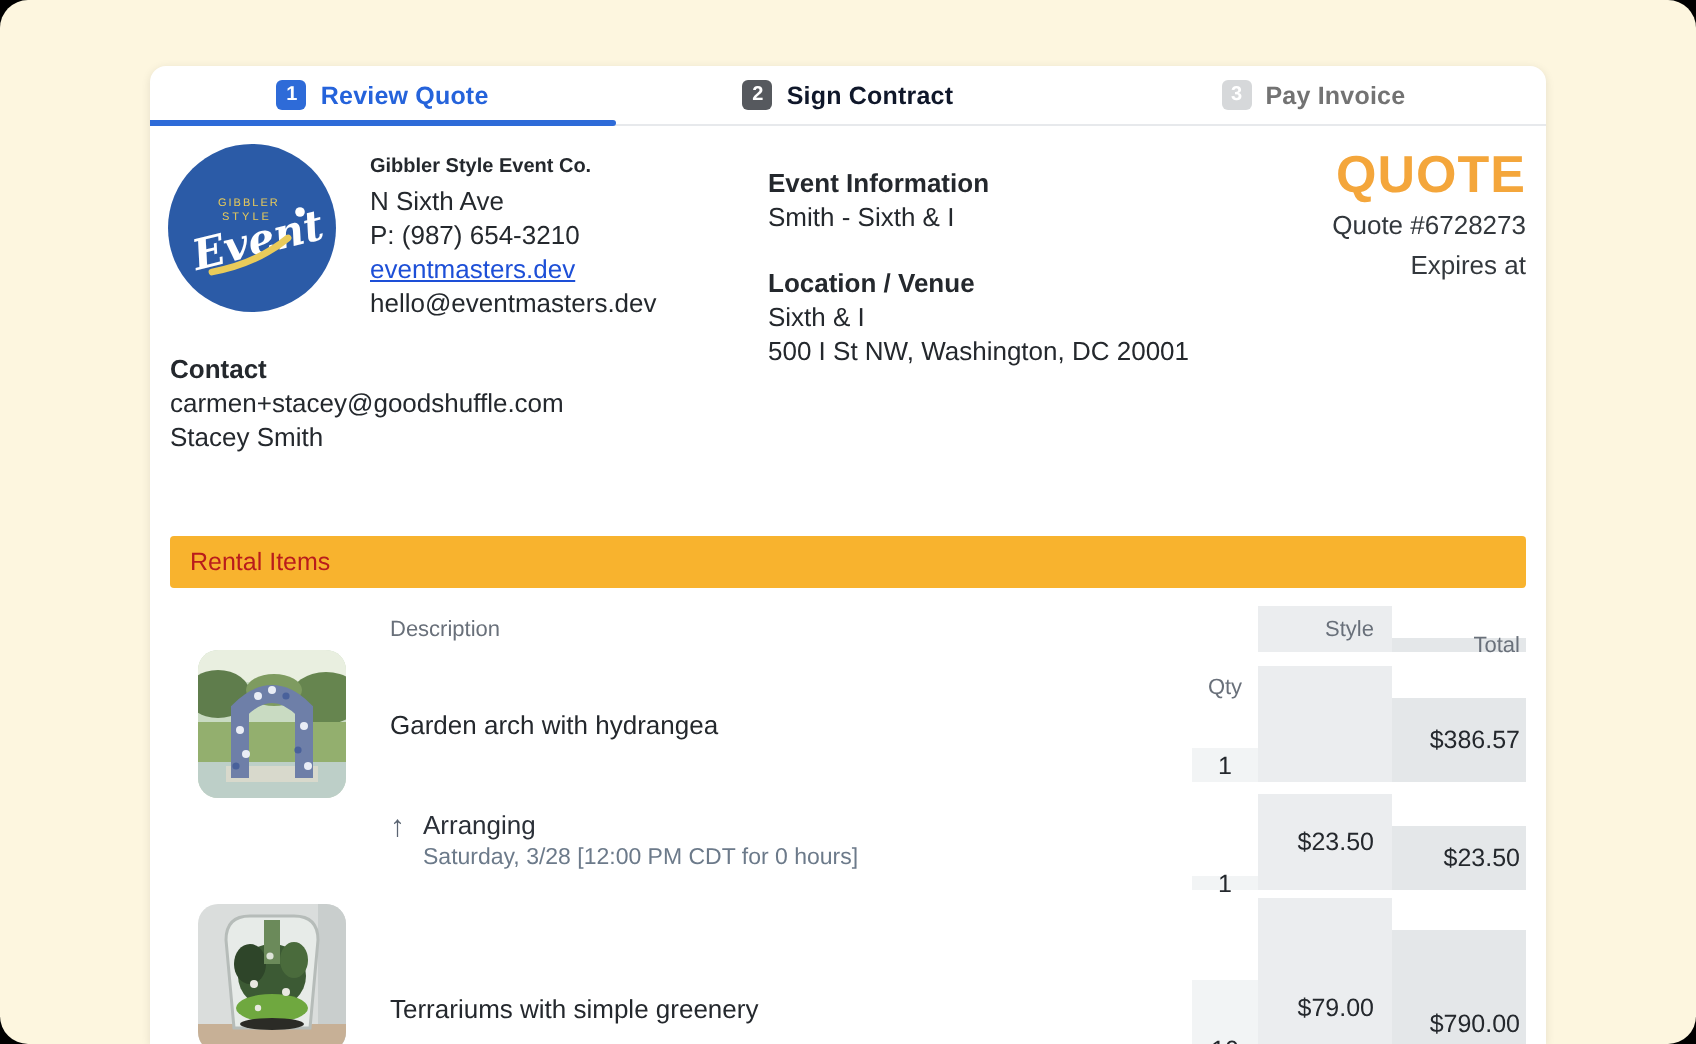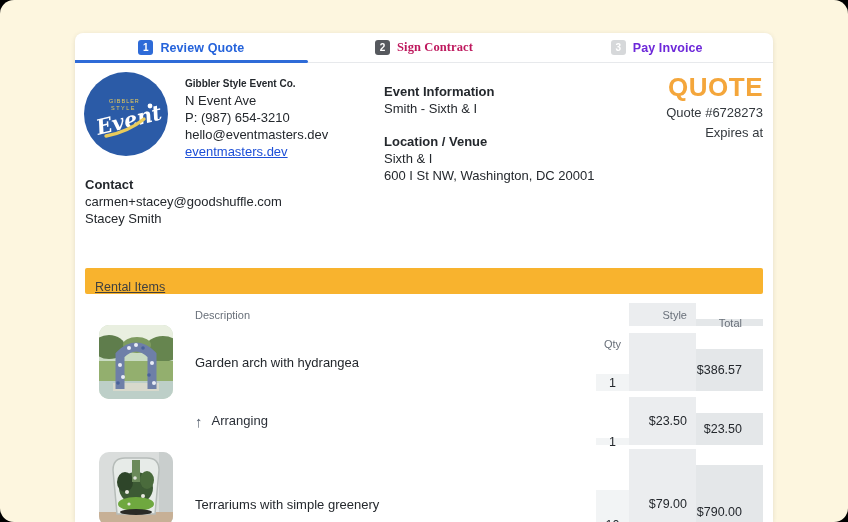--- a/index.html
+++ b/index.html
@@ -25,50 +25,50 @@
     font-size: 10px; font-weight: bold; display: flex; align-items: center; justify-content: center;
   }
   .tab .tab-label { font-size: 12.5px; font-weight: 600; letter-spacing: .1px; }
   .tab.active::after {
     content: ""; position: absolute; left: 0; right: 0; bottom: -1px; height: 3px;
     background: #2E6BD8; border-radius: 0 2px 2px 0;
   }
   .tab.active .badge { background: #2E6BD8; }
   .tab.active .tab-label { color: #2563DB; }
   .tab.next .badge { background: #56595E; }
-  .tab.next .tab-label { color: #be185d; font-family: Liberation Serif, serif; }
+  .tab.next .tab-label { color: #0f172a; }
   .tab.disabled .badge { background: #D6D8DA; }
-  .tab.disabled .tab-label { color: #6d28d9; }
+  .tab.disabled .tab-label { color: #737373; }
   
   .hdr { position: absolute; left: 0; top: 31px; right: 0; }
   .logo { position: absolute; left: 9px; top: 8px; width: 84px; height: 84px; }
   .company { position: absolute; left: 110px; top: 11px; font-size: 13px; color: #24282D; line-height: 17px; }
   .company .co-name { font-weight: bold; font-size: 10px; }
   .link { color: #1D4FD7; text-decoration: underline; }
   .contact { position: absolute; left: 10px; top: 112px; font-size: 13px; color: #24282D; line-height: 17px; }
   .bold-lab { font-weight: bold; }
   .event-col { position: absolute; left: 309px; top: 19px; font-size: 13px; color: #24282D; line-height: 17px; }
   .event-gap { height: 16px; }
   .quote-col { position: absolute; right: 10px; top: 10px; text-align: right; }
   .quote-title { font-size: 26px; font-weight: 800; color: #F4A63B; letter-spacing: .5px; line-height: 27px; }
   .quote-sub { font-size: 13px; color: #33383D; line-height: 17px; margin-top: 3px; }
   
   .section-bar {
     position: absolute; left: 10px; right: 10px; top: 235px; height: 26px;
-    background: #F8B32E; border-radius: 2px; display: flex; align-items: flex-end;
-    padding-left: 10px; color: #404040; font-size: 12.5px; font-weight: 500; text-decoration: underline;
+    background: #F8B32E; border-radius: 2px; display: flex; align-items: center;
+    padding-left: 10px; color: #b91c1c; font-size: 12.5px; font-weight: 500;
   }
   .table { position: absolute; left: 10px; right: 10px; top: 270px; }
   .trow { display: flex; margin-bottom: 6px; }
   .c-img { width: 110px; padding-left: 14px; display: flex; align-items: center; }
   .c-desc { flex: 1; display: flex; align-items: center; font-size: 13px; color: #24282D; }
   .c-qty, .c-unit, .c-total { display: flex; align-items: center; font-size: 12.5px; color: #24282D; }
   .c-qty { width: 33px; background: #F2F4F5; justify-content: center; margin-top: 41px; }
   .c-unit { width: 67px; background: #EBEDEF; justify-content: flex-end; padding-right: 9px; }
-  .c-total { width: 67px; background: #E4E7E9; justify-content: flex-end; padding-right: 21px; margin-top: 16px; }
+  .c-total { width: 67px; background: #E4E7E9; justify-content: flex-end; padding-right: 3px; margin-top: 16px; }
   .thead { height: 23px; margin-bottom: 7px; }
   .thead .c-desc, .thead .c-qty, .thead .c-unit, .thead .c-total { font-size: 11px; color: #69707A; }
   .row-item1 { height: 58px; }
   .row-sub { height: 48px; margin-bottom: 4px; }
   .row-item2 { height: 110px; }
   .photo { width: 74px; height: 74px; border-radius: 10px; overflow: hidden; flex-shrink: 0; }
   .subline { display: flex; align-items: flex-start; gap: 9px; }
   .arrow-up { color: #5A6472; font-size: 15px; line-height: 16px; margin-top: 1px; }
   .sub-title { font-size: 13px; color: #2B3publicF38; color: #2B3038; line-height: 16px; }
   .sub-meta { font-size: 11.5px; color: #6C7A8A; line-height: 15px; margin-top: 1px; }
@@ -99,39 +99,39 @@
         <circle cx="42" cy="42" r="42" fill="#2B5BA7"></circle>
         <text x="25" y="31" font-size="5.5" letter-spacing="1" fill="#E9CB5A" font-family="Liberation Sans, sans-serif">GIBBLER</text>
         <text x="27" y="38" font-size="5.5" letter-spacing="1.5" fill="#E9CB5A" font-family="Liberation Sans, sans-serif">STYLE</text>
         <text x="12" y="56" font-size="21" font-style="italic" font-weight="bold" fill="#FFFFFF" font-family="DejaVu Serif, serif" transform="rotate(-14 42 50)">Event Co.</text>
         <path d="M22,64 Q44,60 60,47" stroke="#E9CB5A" stroke-width="3.4" fill="none" stroke-linecap="round"></path>
         <circle cx="66" cy="34" r="2.4" fill="#FFFFFF"></circle>
       </svg>
 
       <div class="company">
         <div class="co-name">Gibbler Style Event Co.</div>
-        <div>N Event Ave</div>
+        <div>N Sixth Ave</div>
         <div>P: (987) 654-3210</div>
+        <div><a class="link">eventmasters.dev</a></div>
         <div>hello@eventmasters.dev</div>
-        <div><a class="link">eventmasters.dev</a></div>
       </div>
 
       <div class="contact">
         <div class="bold-lab">Contact</div>
         <div>carmen+stacey@goodshuffle.com</div>
         <div>Stacey Smith</div>
       </div>
 
       <div class="event-col">
         <div class="bold-lab">Event Information</div>
         <div>Smith - Sixth &amp; I</div>
         <div class="event-gap"></div>
         <div class="bold-lab">Location / Venue</div>
         <div>Sixth &amp; I</div>
-        <div>600 I St NW, Washington, DC 20001</div>
+        <div>500 I St NW, Washington, DC 20001</div>
       </div>
 
       <div class="quote-col">
         <div class="quote-title">QUOTE</div>
         <div class="quote-sub">Quote #6728273</div>
         <div class="quote-sub">Expires at</div>
       </div>
     </div>
 
     <div class="section-bar">
@@ -176,20 +176,21 @@
         <div class="c-total">$386.57</div>
       </div>
 
       <div class="trow row-sub">
         <div class="c-img"></div>
         <div class="c-desc">
           <div class="subline">
             <span class="arrow-up">↑</span>
             <span>
               <div class="sub-title">Arranging</div>
+              <div class="sub-meta">Saturday, 3/28 [12:00 PM CDT for 0 hours]</div>
             </span>
           </div>
         </div>
         <div class="c-qty">1</div>
         <div class="c-unit">$23.50</div>
         <div class="c-total">$23.50</div>
       </div>
 
       <div class="trow row-item2">
         <div class="c-img" style="align-items:flex-start; padding-top:3px;">

